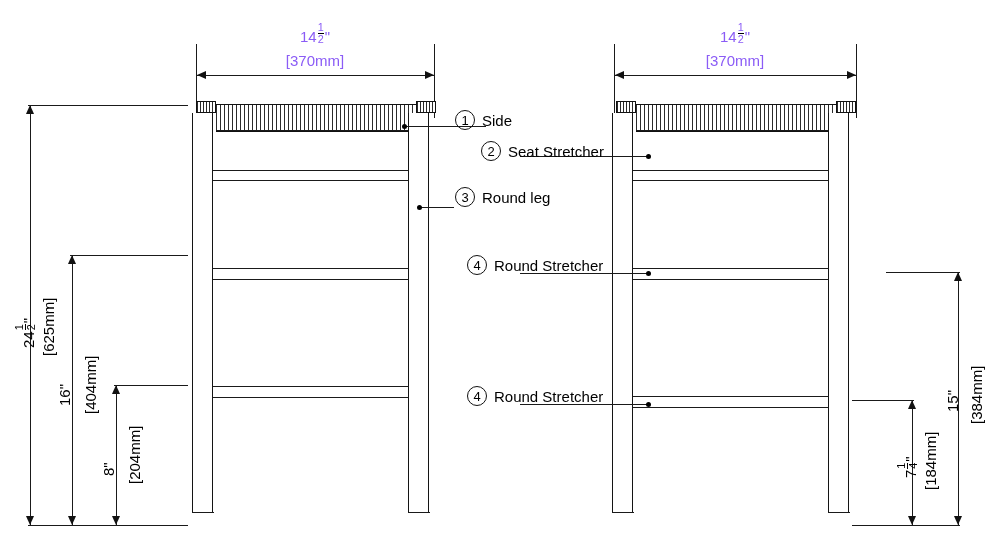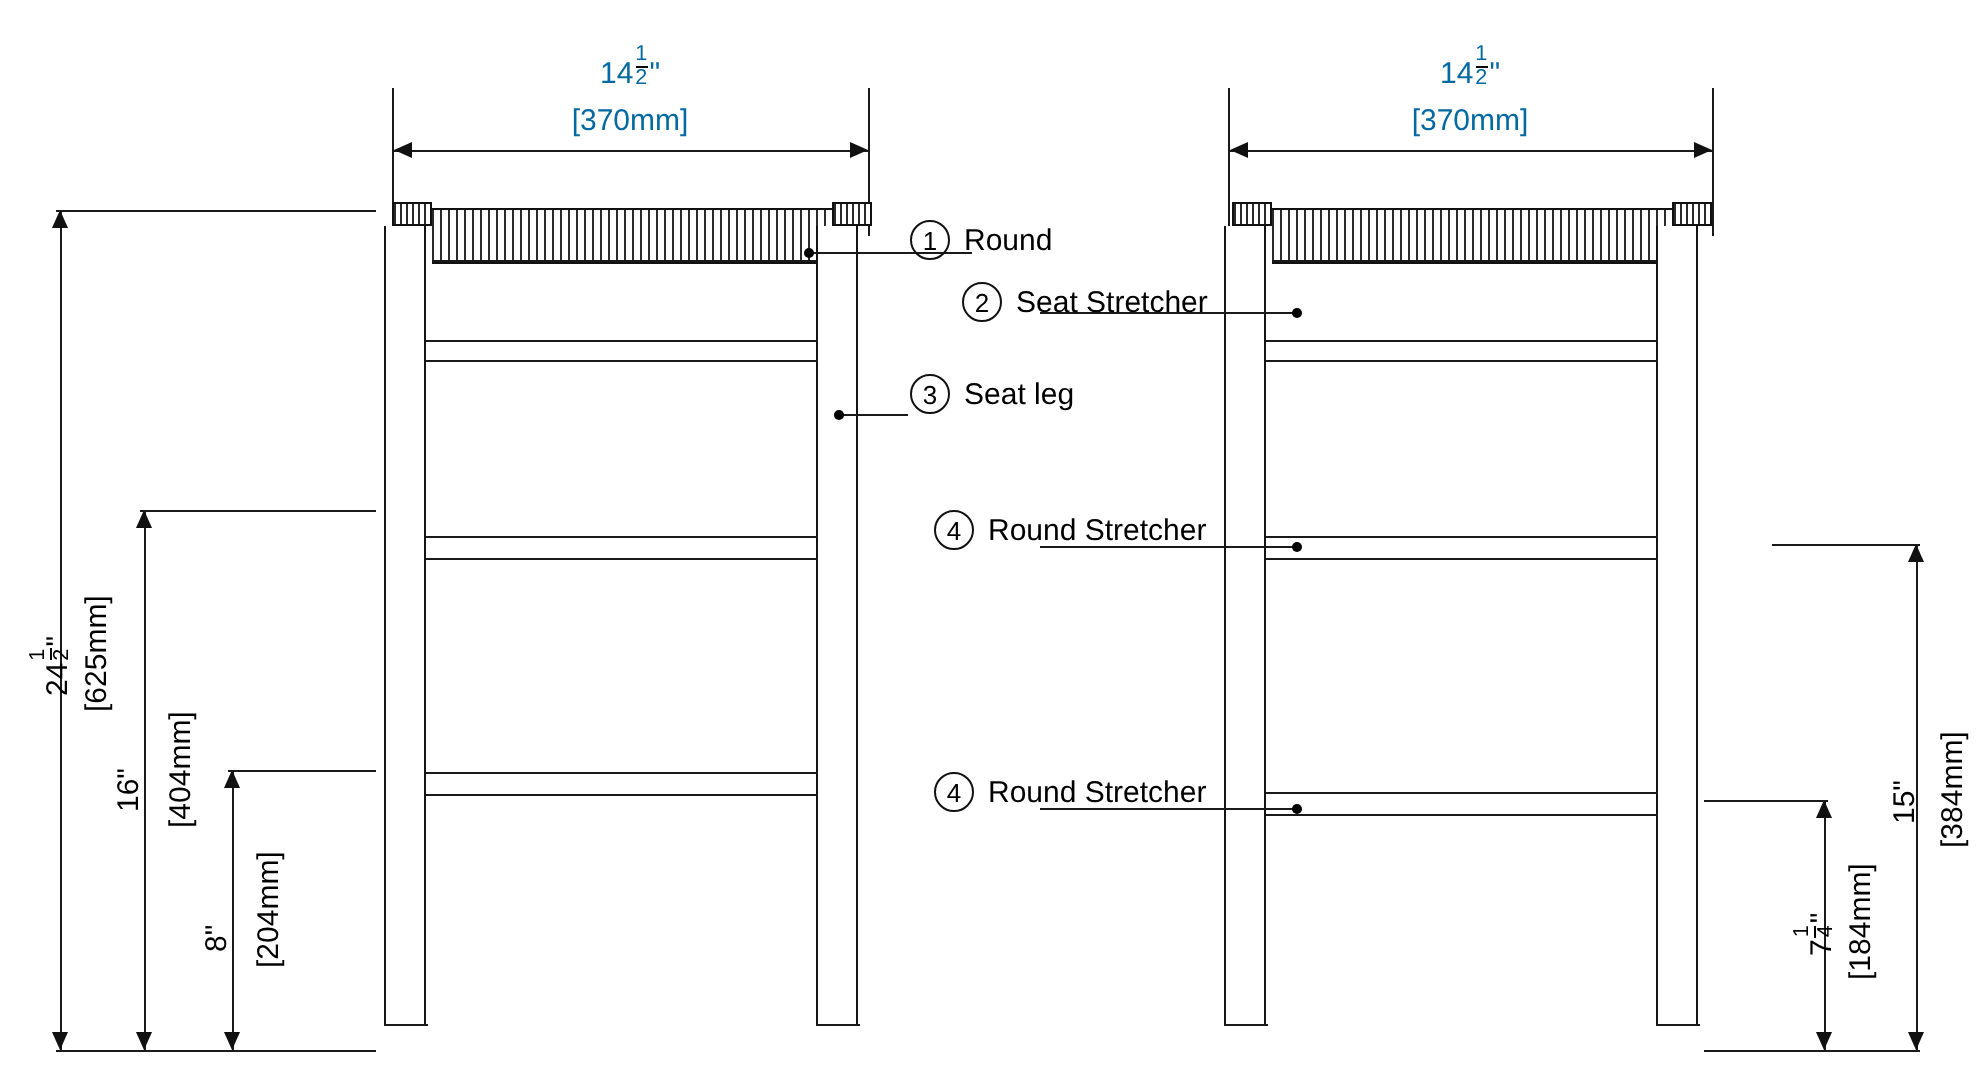--- a/index.html
+++ b/index.html
@@ -25,21 +25,21 @@
   .v1 { width: 1px; }
   .txt {
     position: absolute;
     color: #000;
     font-size: 15px;
     line-height: 1.15;
     white-space: nowrap;
   }
   .dim-txt {
     font-size: 15px;
-    color: #0369a1;
+    color: #8b5cf6;
     text-align: center;
   }
   .frac {
     display: inline-block;
     vertical-align: -0.05em;
     text-align: center;
     font-size: 0.72em;
     line-height: 1;
     margin: 0 1px;
   }
@@ -222,35 +222,35 @@
   <div class="ln h1" style="left:852px; top:400px; width:62px;"></div>
   <div class="txt" style="left:896px; top:478px; transform:rotate(-90deg); transform-origin:0 0;">
     <span>7</span><span class="frac"><span class="num">1</span><span style="display:block;border-top:1px solid #000;"></span><span class="den">4</span></span><span>"</span>
   </div>
   <div class="txt" style="left:922px; top:490px; transform:rotate(-90deg); transform-origin:0 0;">[184mm]</div>
 
   <div class="ln h1" style="left:404px; top:126px; width:82px;"></div>
   <div class="dot" style="left:402px; top:124px;"></div>
   <div class="callout" style="left:455px; top:110px;">
     <span class="circnum">1</span>
-    <span>Round</span>
+    <span>Side</span>
   </div>
 
   <div class="ln h1" style="left:520px; top:156px; width:130px;"></div>
   <div class="dot" style="left:646px; top:154px;"></div>
   <div class="callout" style="left:481px; top:141px;">
     <span class="circnum">2</span>
     <span>Seat Stretcher</span>
   </div>
 
   <div class="ln h1" style="left:420px; top:207px; width:34px;"></div>
   <div class="dot" style="left:417px; top:205px;"></div>
   <div class="callout" style="left:455px; top:187px;">
     <span class="circnum">3</span>
-    <span>Seat leg</span>
+    <span>Round leg</span>
   </div>
 
   <div class="ln h1" style="left:520px; top:273px; width:130px;"></div>
   <div class="dot" style="left:646px; top:271px;"></div>
   <div class="callout" style="left:467px; top:255px;">
     <span class="circnum">4</span>
     <span>Round Stretcher</span>
   </div>
 
   <div class="ln h1" style="left:520px; top:404px; width:130px;"></div>

